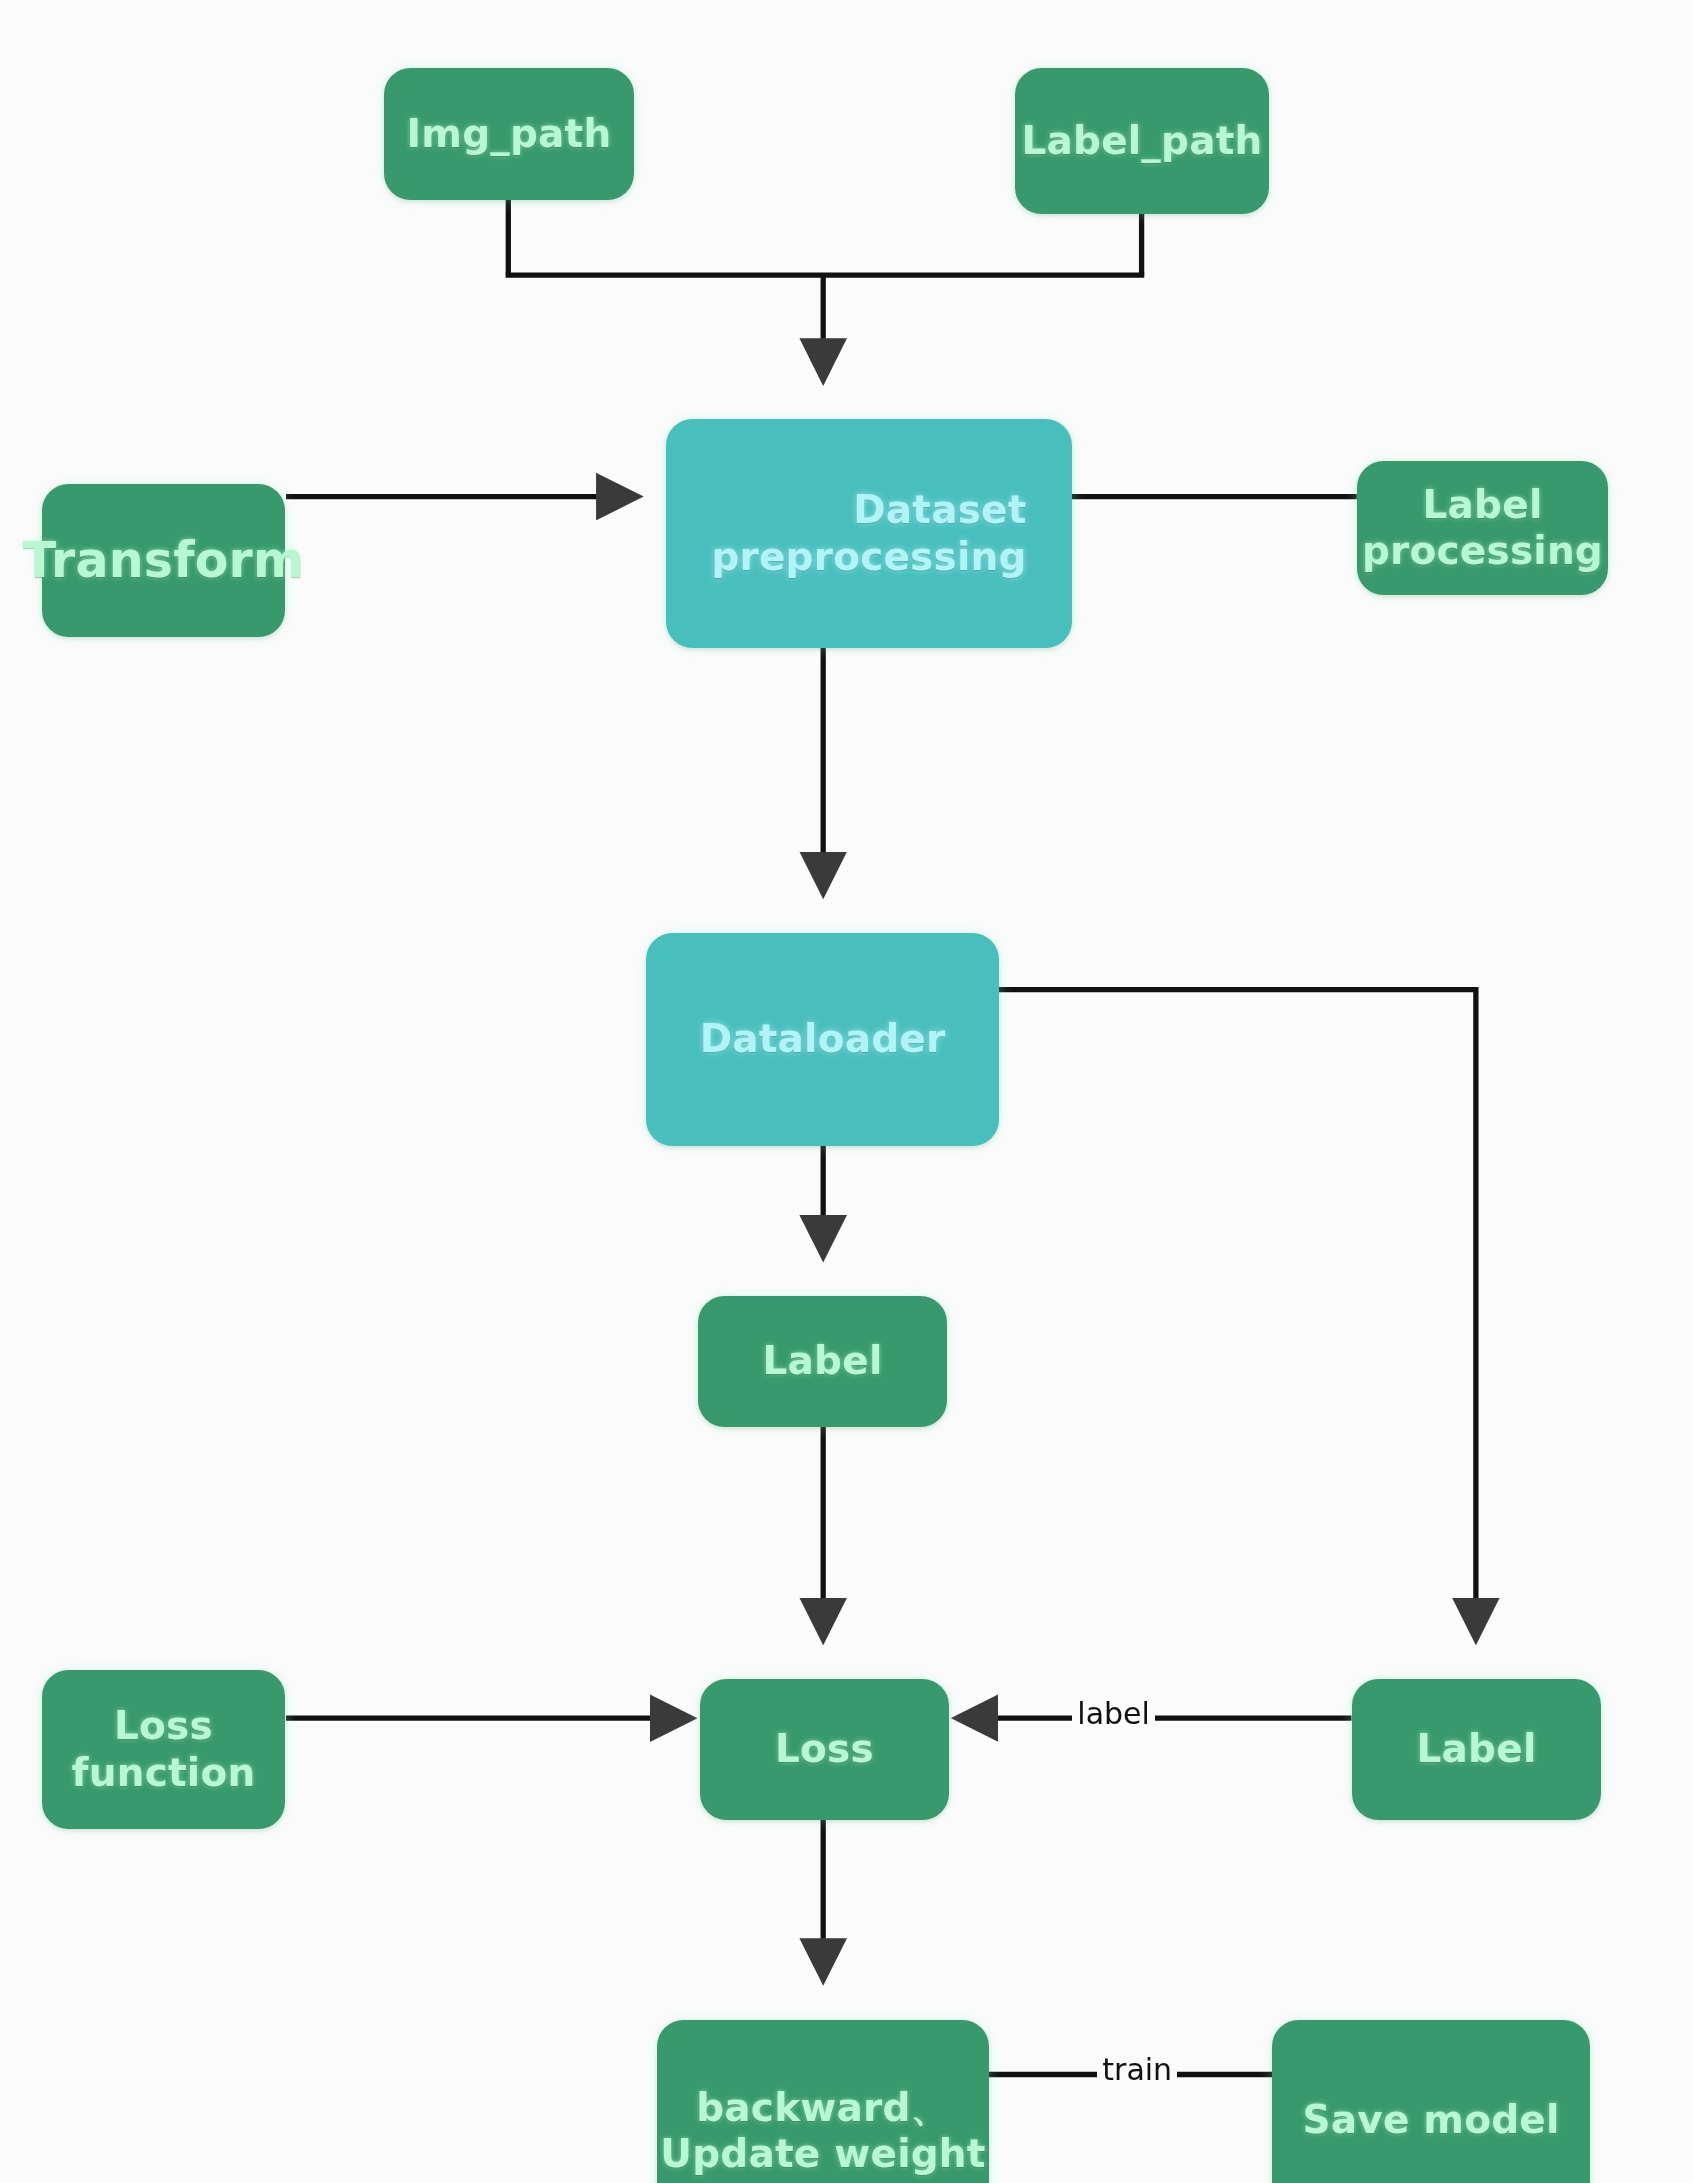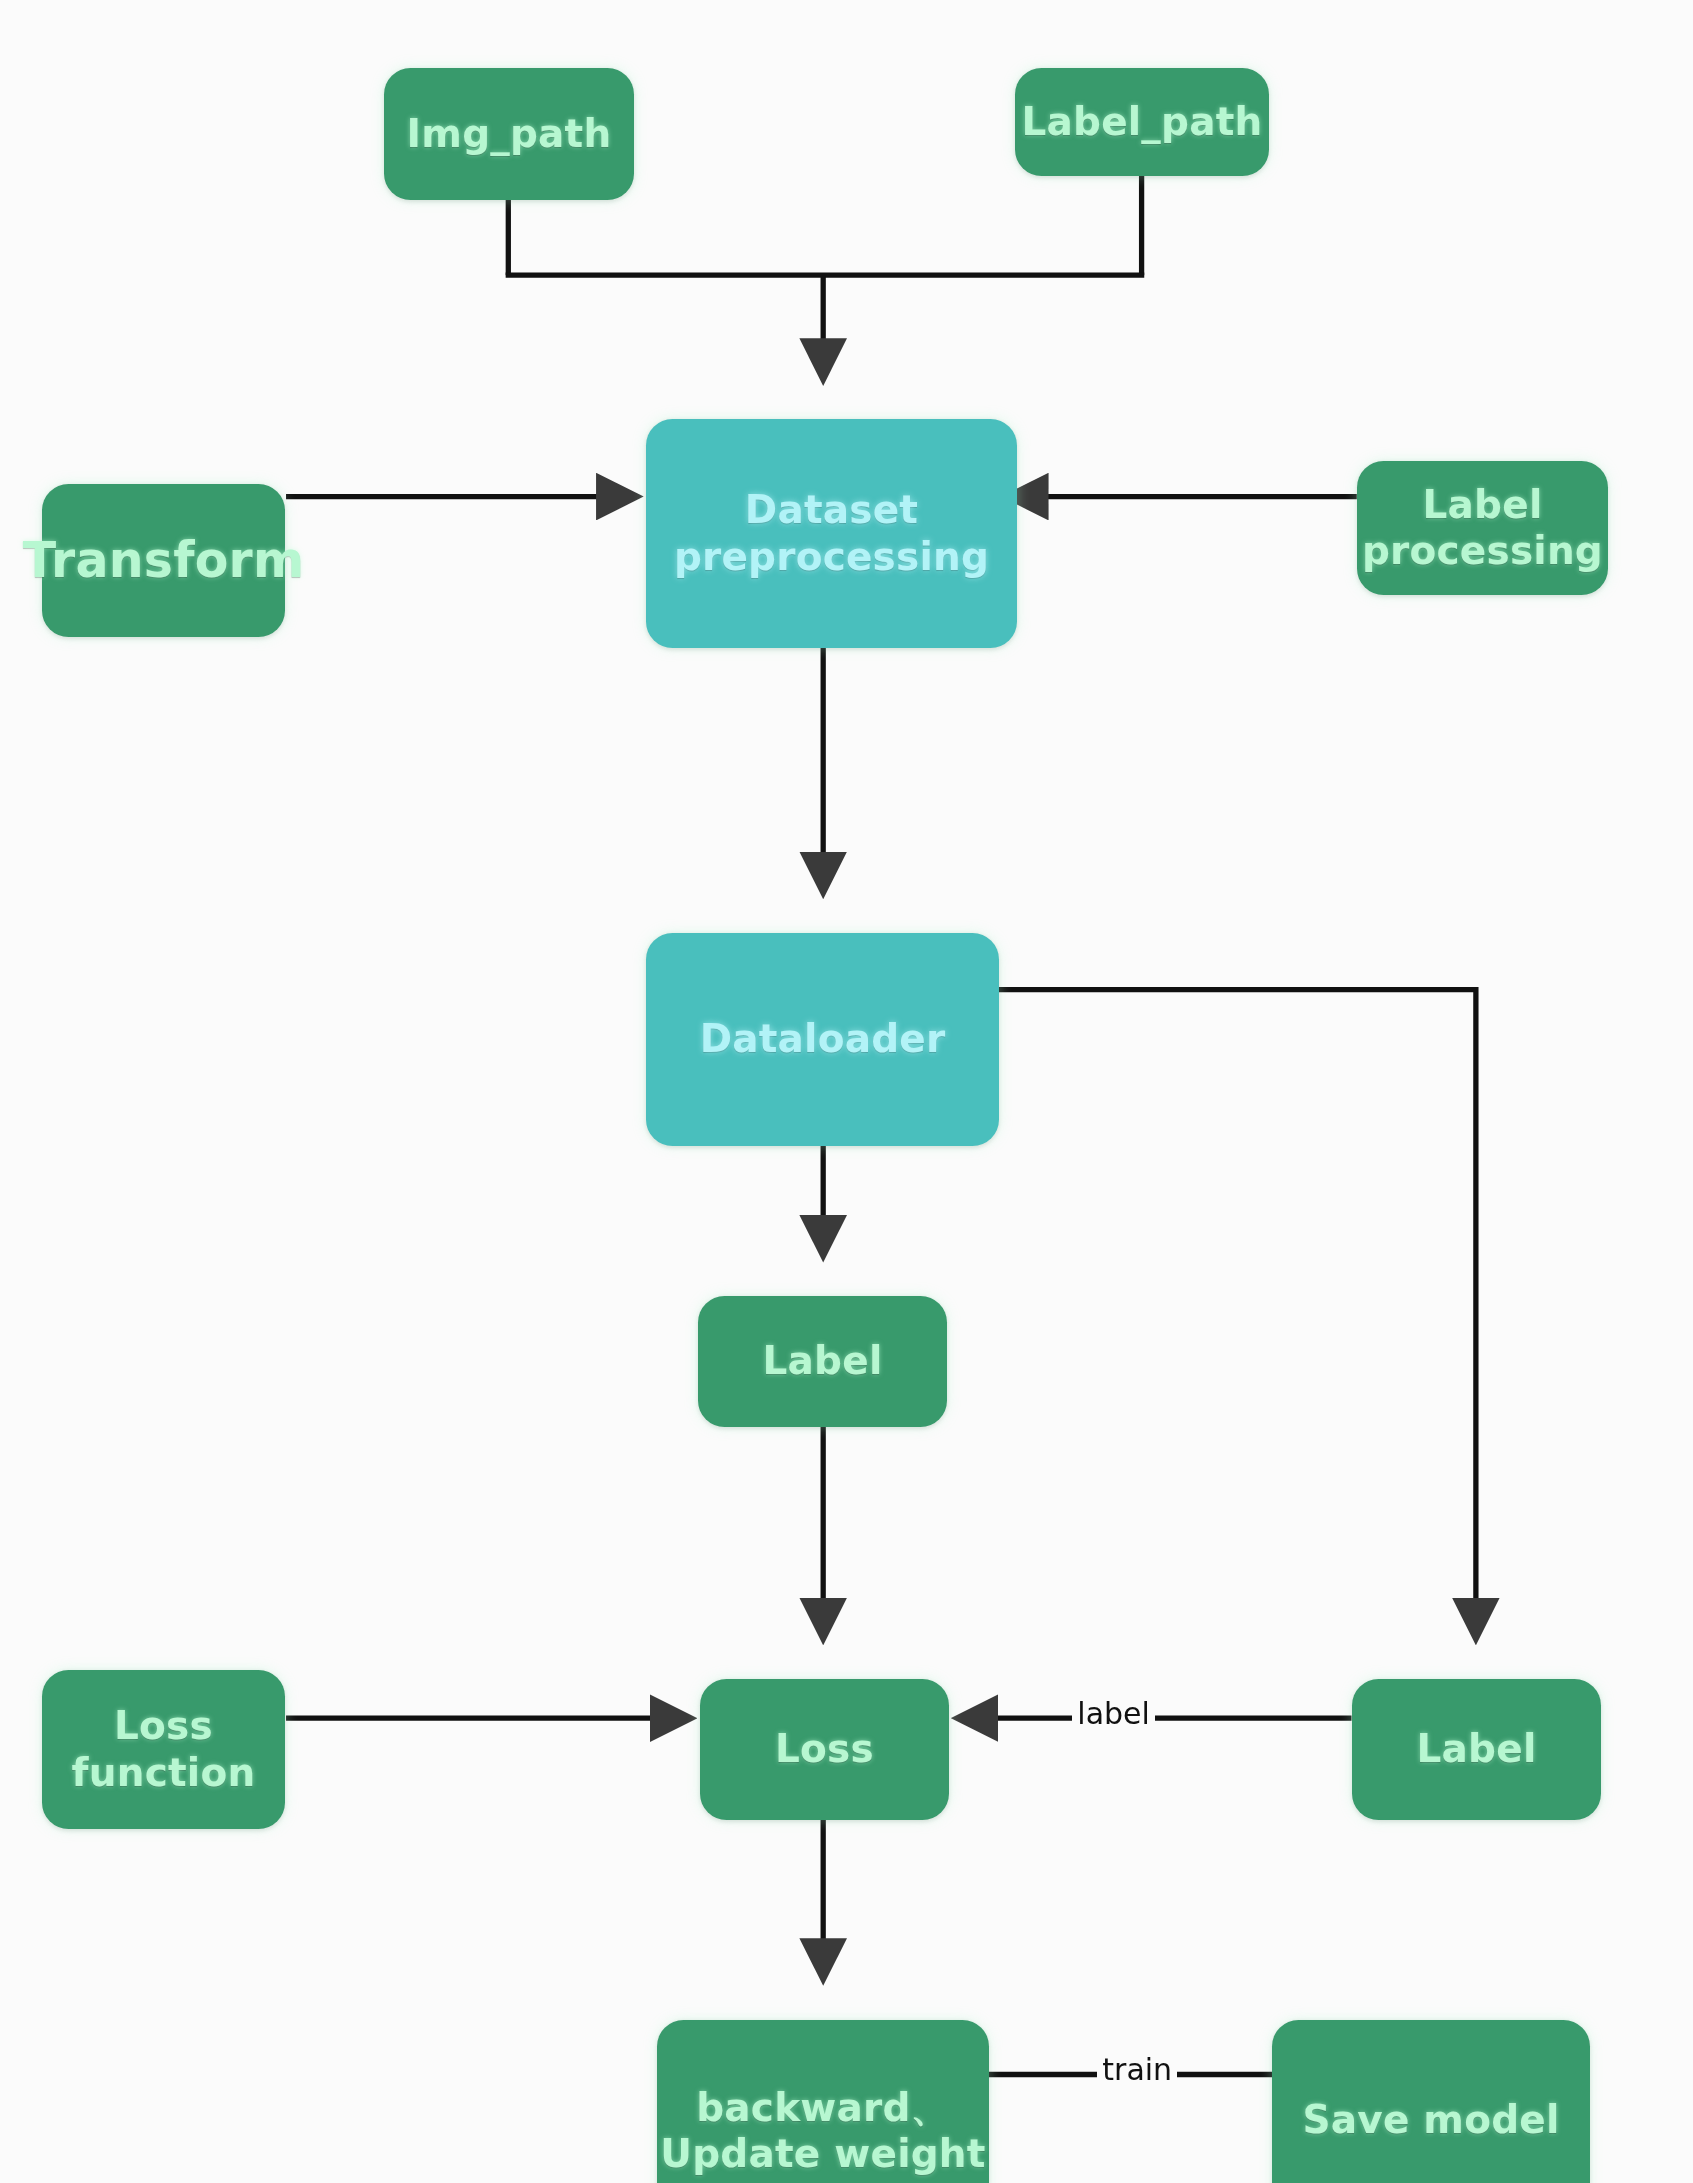--- a/index.html
+++ b/index.html
@@ -98,25 +98,25 @@
       <path d="M 1532 1948 L 1091 1948" marker-end="url(#arrow)"></path>
 
       <path d="M 933 2028 L 933 2238" marker-end="url(#arrow)"></path>
 
       <path d="M 1121 2352 L 1500 2352" marker-end="url(#arrow)"></path>
     </g>
   </svg>
 
   <div class="node green" style="left:384px; top:37px; width:250px; height:132px; font-size:39px;">Img_path</div>
 
-  <div class="node green" style="left:1015px; top:37px; width:254px; height:108px; font-size:39px;">Label_path</div>
+  <div class="node green" style="left:1015px; top:37px; width:254px; height:146px; font-size:39px;">Label_path</div>
 
   <div class="node green" style="left:42px; top:453px; width:243px; height:153px; font-size:49px;">Transform</div>
 
-  <div class="node teal" style="left:646px; top:388px; width:371px; height:229px; font-size:39px;">Dataset
+  <div class="node teal" style="left:666px; top:388px; width:406px; height:229px; font-size:39px;text-align:right;">Dataset
 preprocessing</div>
 
   <div class="node green" style="left:1357px; top:430px; width:251px; height:134px; font-size:39px;">Label
 processing</div>
 
   <div class="node teal" style="left:646px; top:902px; width:353px; height:213px; font-size:39px;">Dataloader</div>
 
   <div class="node green" style="left:698px; top:1265px; width:249px; height:131px; font-size:39px;">Label</div>
 
   <div class="node green" style="left:700px; top:1648px; width:249px; height:141px; font-size:39px;">Loss</div>

